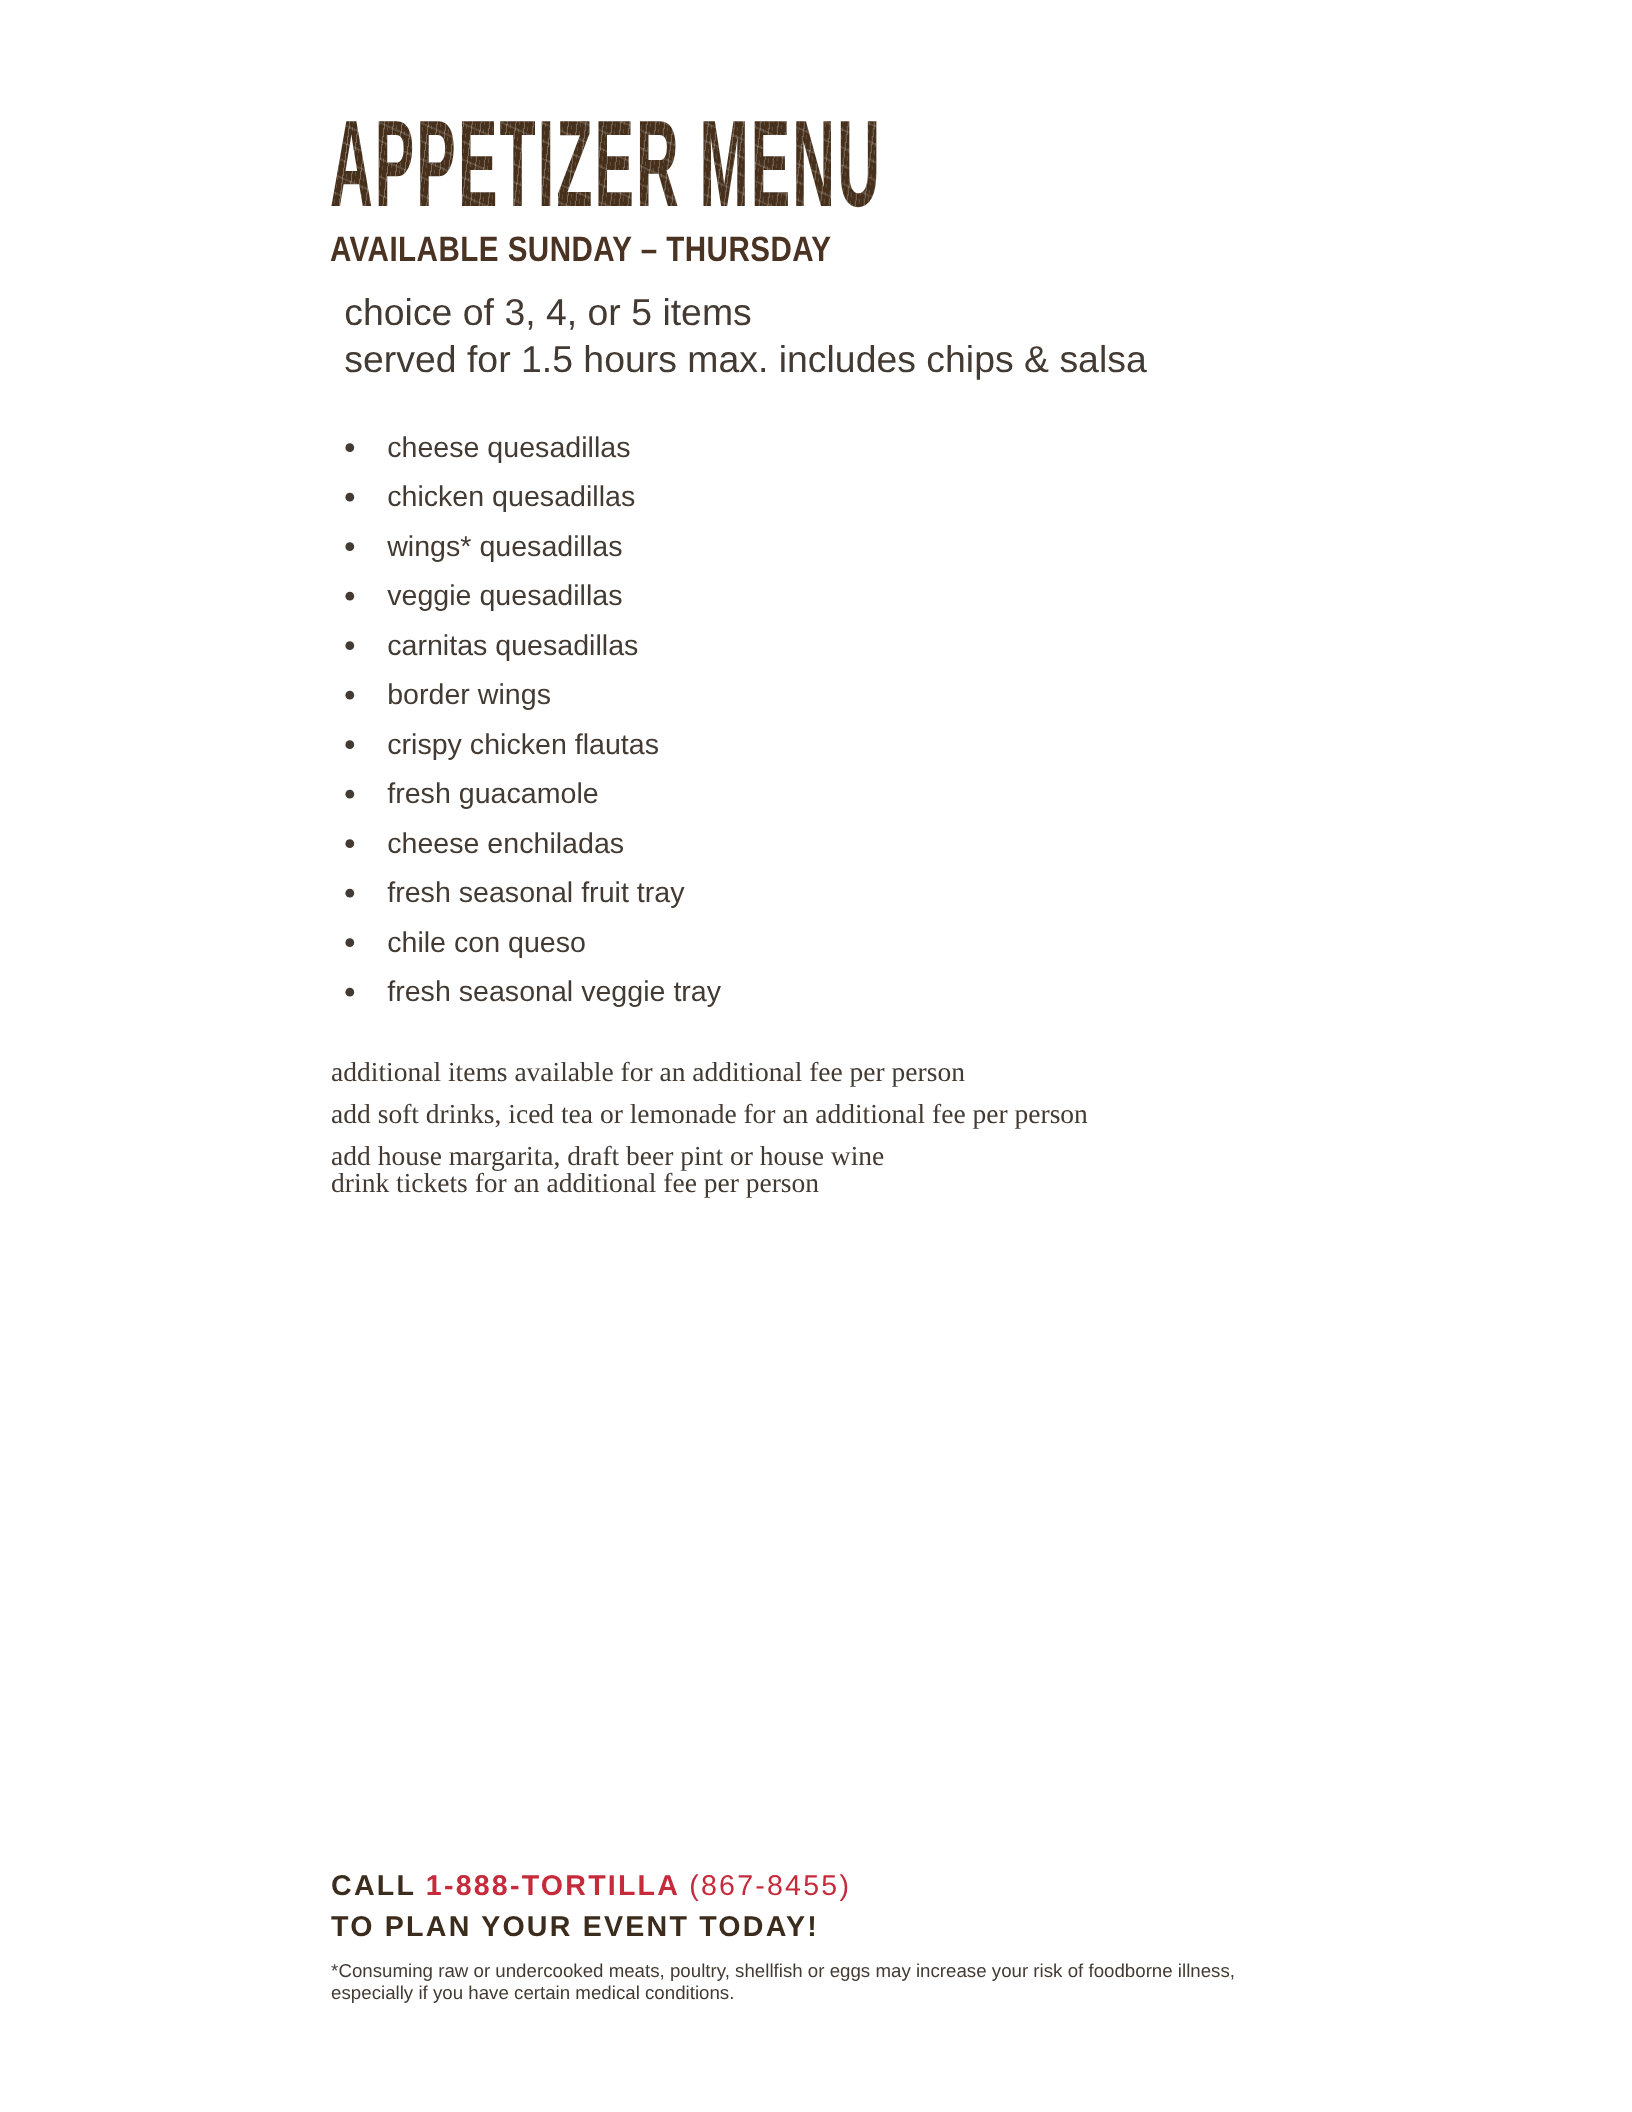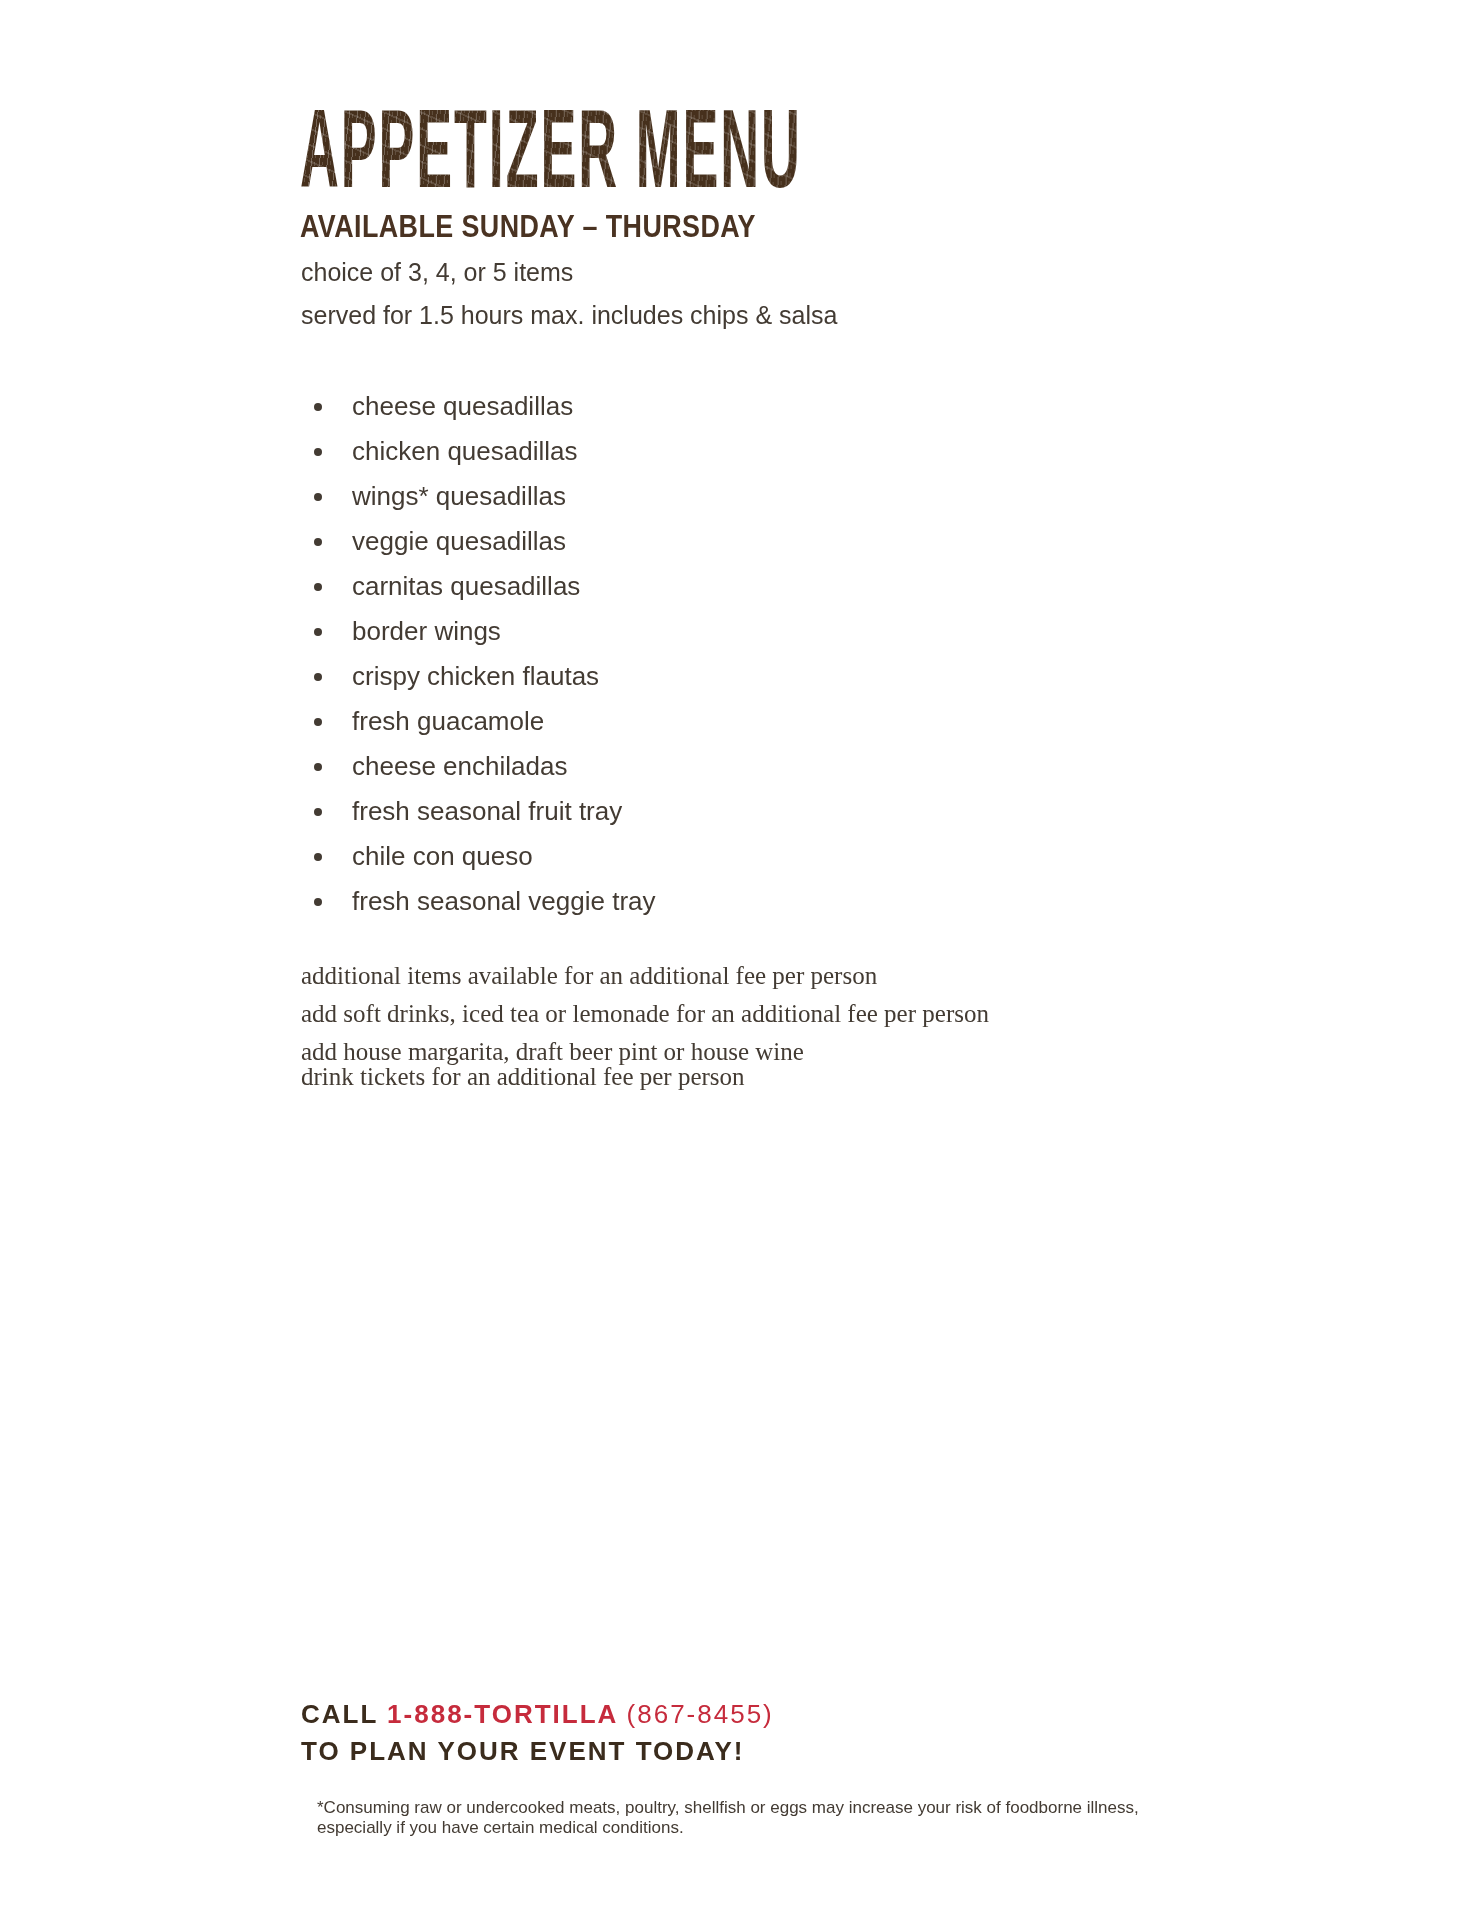--- a/index.html
+++ b/index.html
@@ -32,41 +32,41 @@
       -webkit-background-clip:text;background-clip:text;color:transparent;
     }
   }
 
   .availability{
     position:absolute;left:166px;top:208px;margin:0;white-space:nowrap;
     font-size:32px;font-weight:bold;color:var(--heading-brown);
     transform:scaleX(0.84);transform-origin:left top;letter-spacing:.5px;
   }
 
-  .intro-line{position:absolute;left:167px;margin:0;font-size:25px;line-height:30px;color:var(--body-text);white-space:nowrap;}
+  .intro-line{position:absolute;left:167px;margin:12px;font-size:34px;line-height:30px;color:var(--body-text);white-space:nowrap;}
   .intro-1{top:257px;}
   .intro-2{top:300px;}
 
   
   .menu-items{position:absolute;left:180px;top:384px;margin:0;padding:0;list-style:none;}
   .menu-item{display:flex;align-items:center;height:45px;font-size:26px;color:var(--body-text);white-space:nowrap;}
   .bullet{flex:none;width:8px;height:8px;border-radius:50%;background:var(--body-text);margin-right:30px;}
 
   
   .notes{position:absolute;left:167px;top:963px;}
   .note{margin:0 0 13px;font-size:25px;line-height:25px;color:var(--body-text);white-space:nowrap;font-family:Liberation Serif, serif;}
 
   
   .cta{position:absolute;left:167px;top:1696px;}
   .cta-line{margin:0;font-size:26px;line-height:37px;font-weight:bold;letter-spacing:2px;white-space:nowrap;color:var(--cta-brown);}
   .cta-red{color:var(--accent-red);}
   .cta-digits{font-weight:normal;}
 
   .disclaimer{
-    position:absolute;left:167px;top:1782px;margin:16px;
+    position:absolute;left:167px;top:1782px;margin:0;
     font-size:17px;line-height:20px;color:var(--body-text);white-space:nowrap;
   }
 
   
   .side-code{
     position:absolute;left:1378px;top:1700px;height:136px;
     writing-mode:vertical-rl;transform:rotate(180deg);
     font-size:18px;letter-spacing:.5px;color:var(--muted-text);white-space:nowrap;
   }
 </style>

